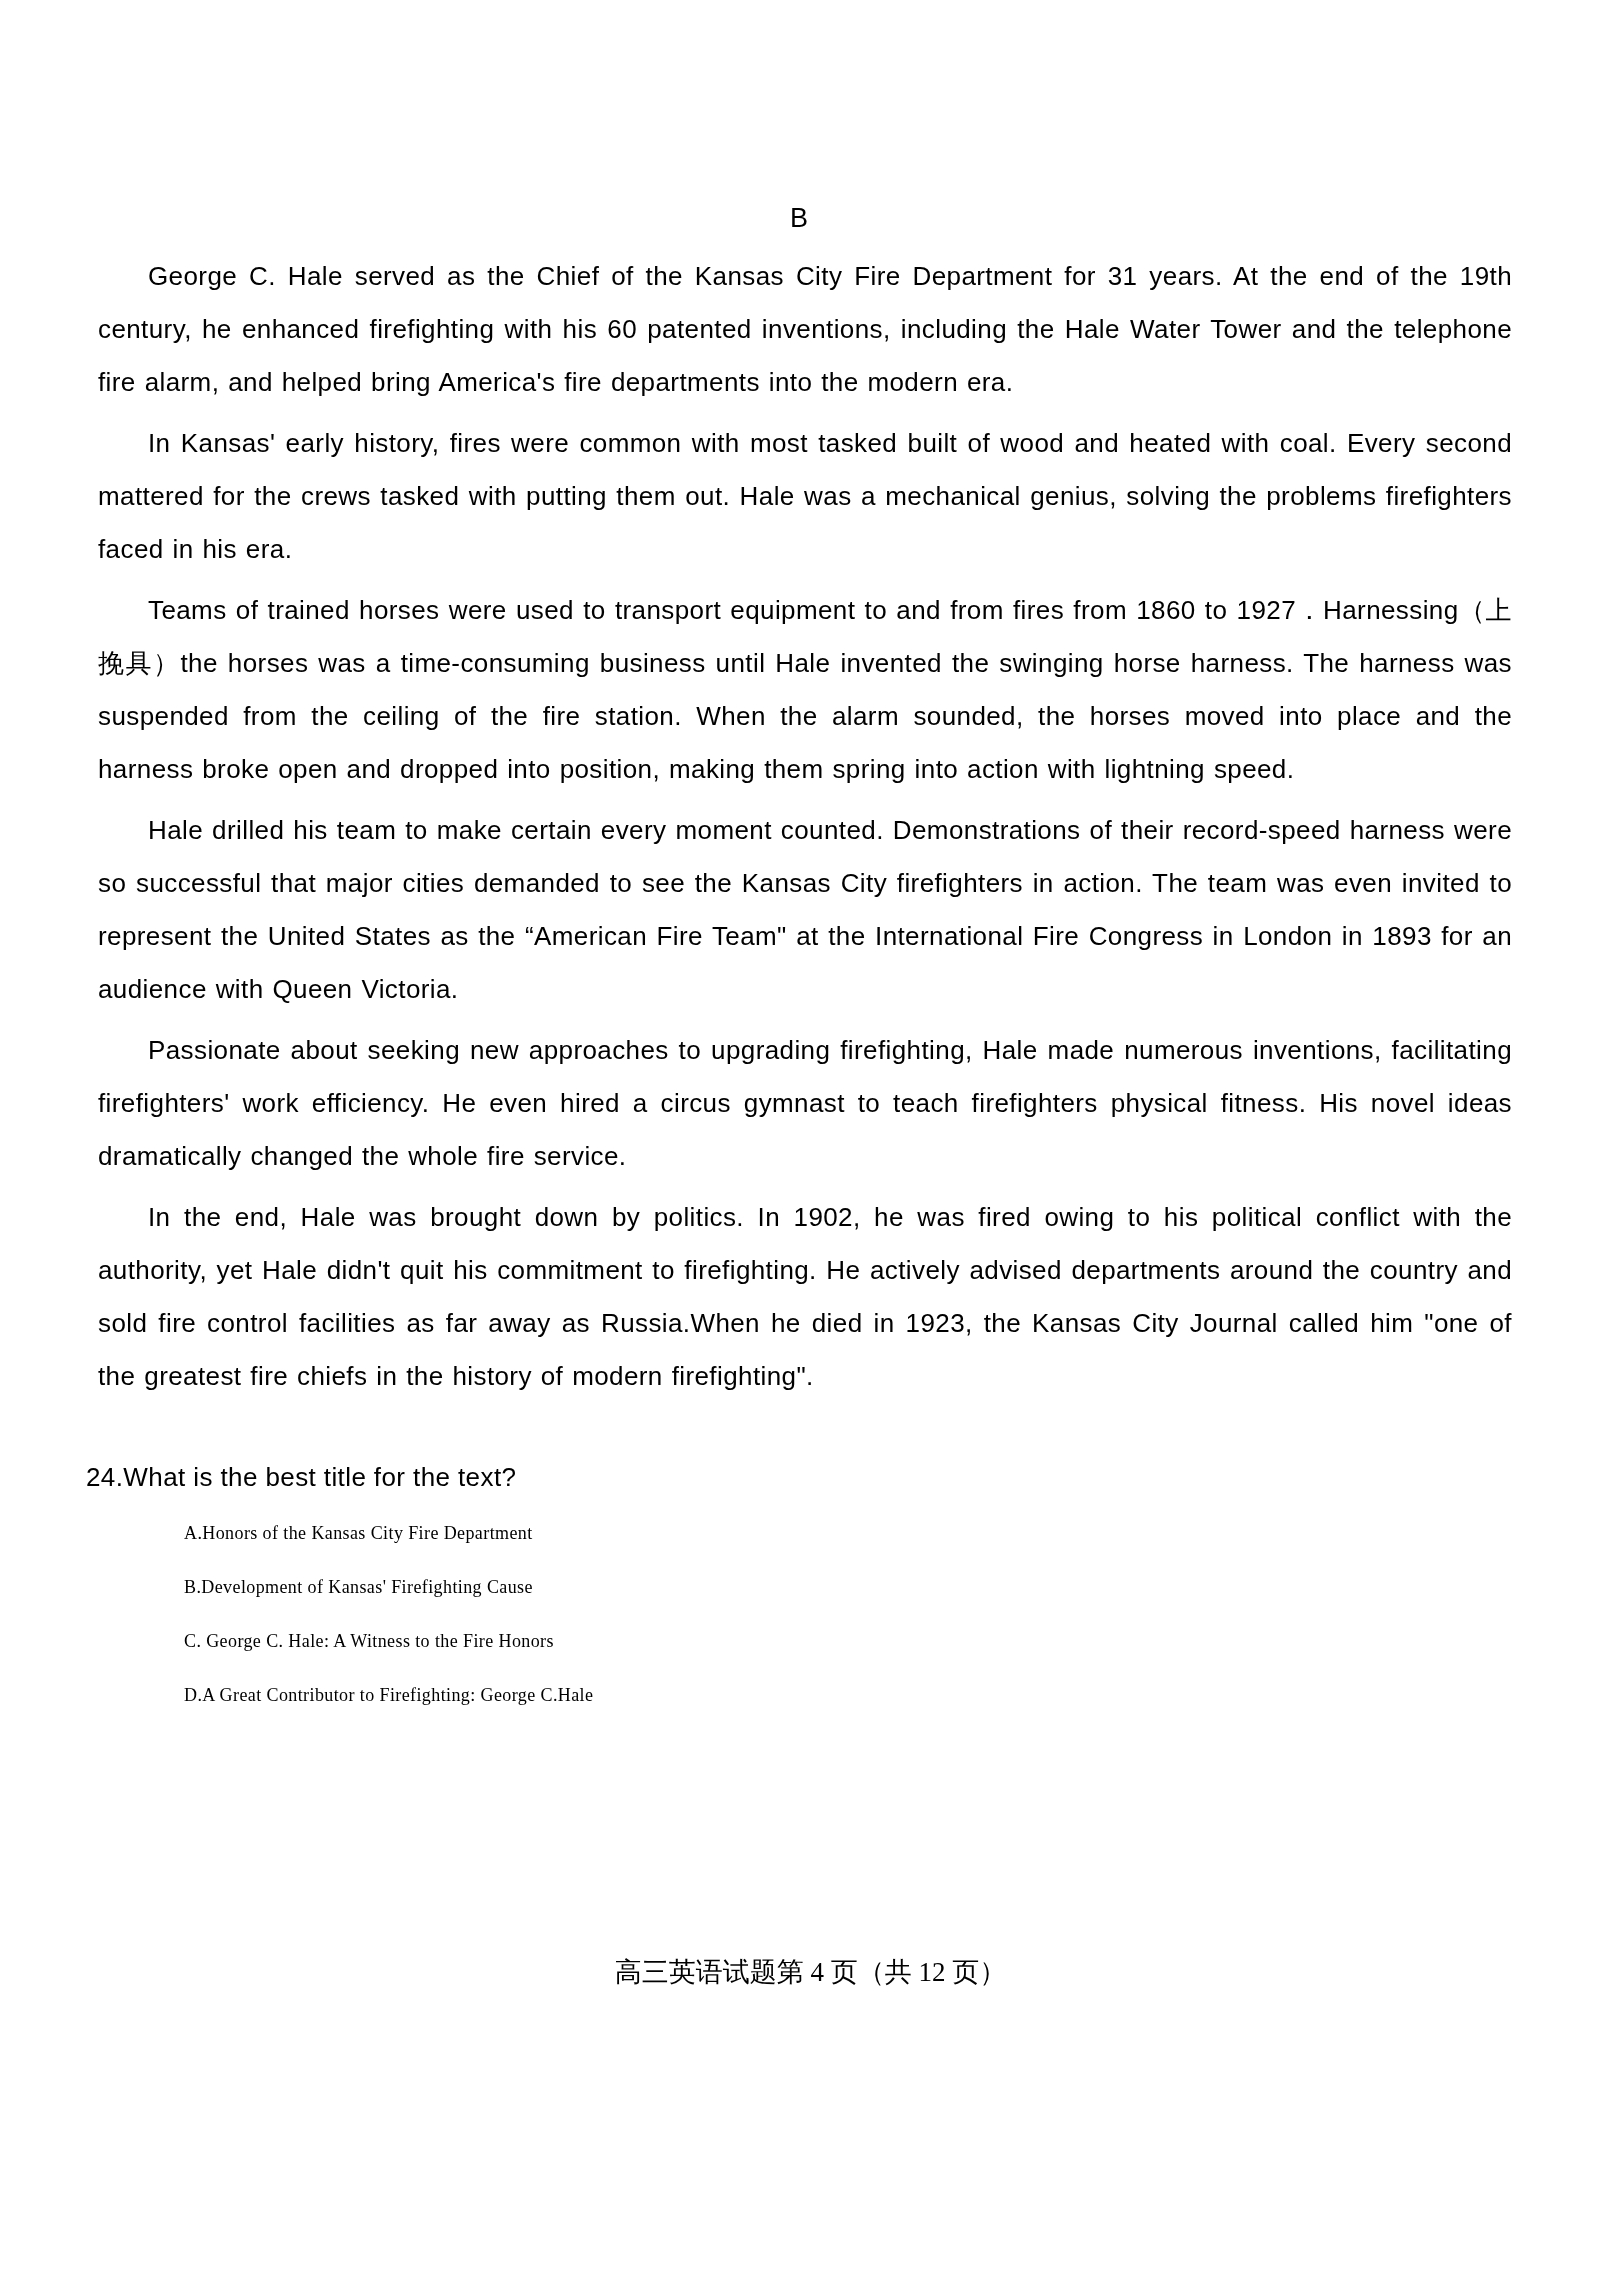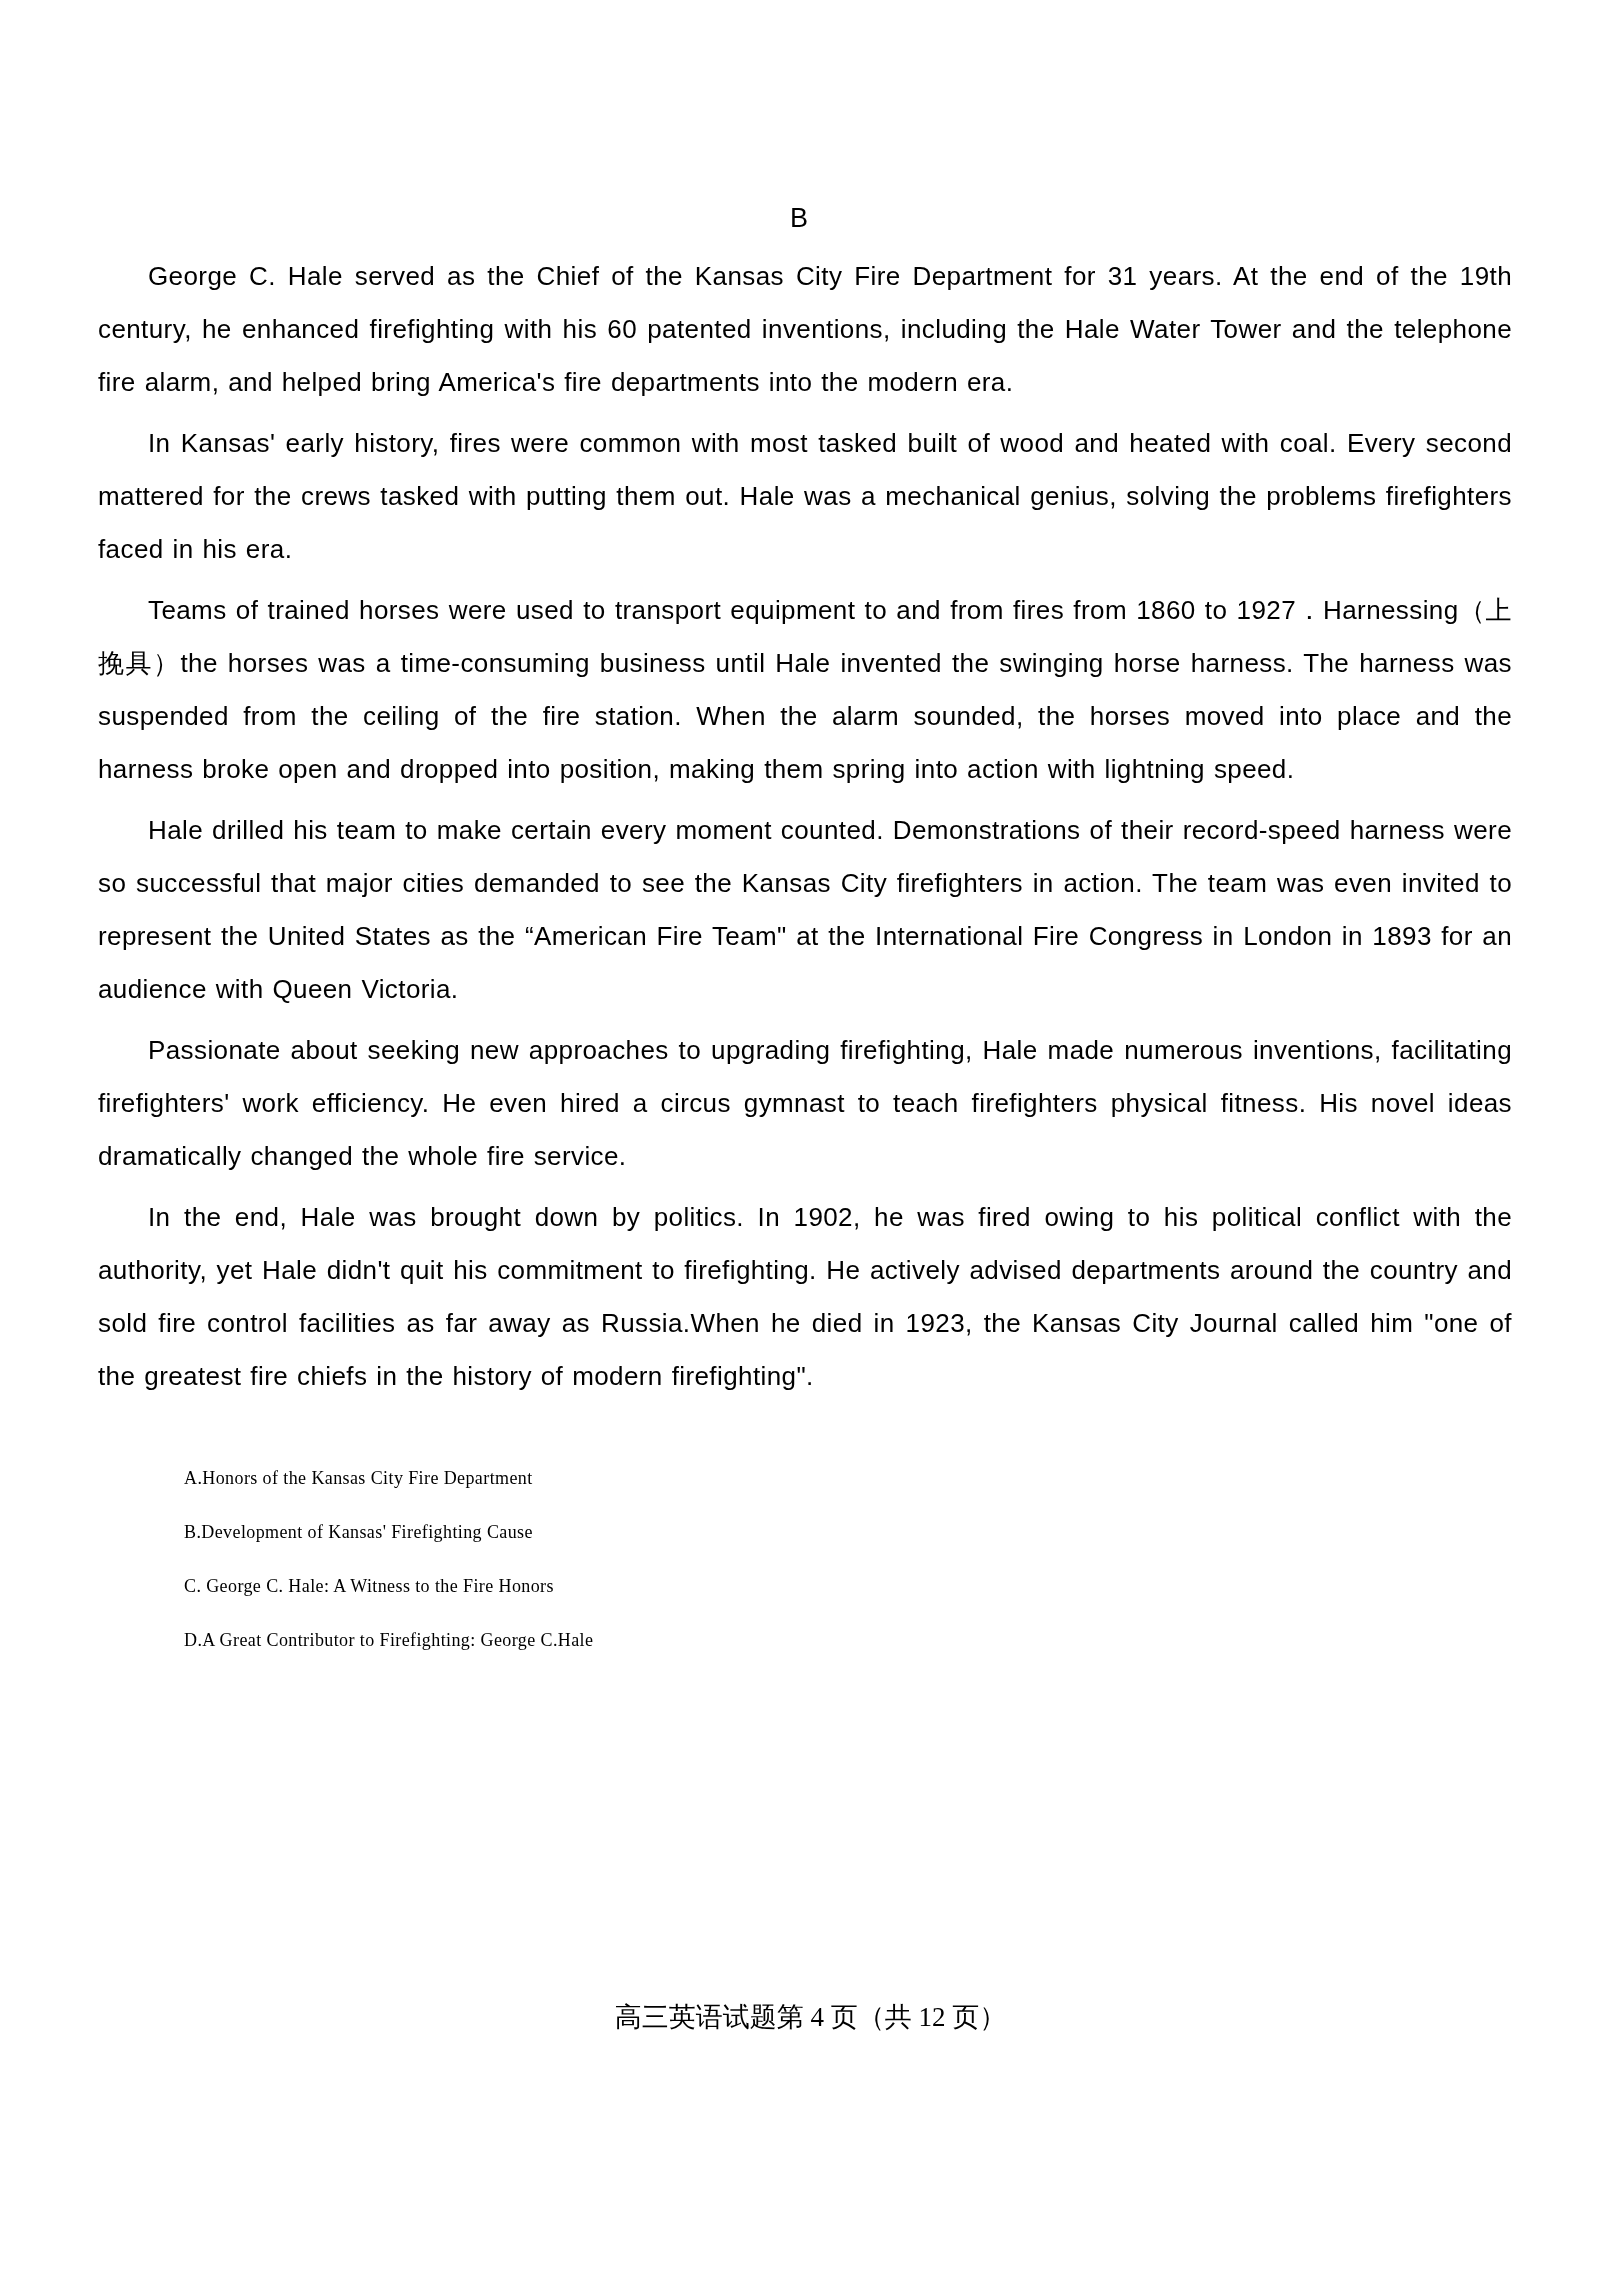--- a/index.html
+++ b/index.html
@@ -51,21 +51,21 @@
   .option {
     font-size: 18px;
     line-height: 54px;
     letter-spacing: 0.4px;
     font-family: Liberation Serif, serif;
   }
   .footer {
     position: absolute;
     left: 0;
     right: 0;
-    top: 1999px;
+    top: 1954px;
     text-align: center;
     font-size: 27px;
     line-height: 36px;
     font-family: "Liberation Serif", "DejaVu Serif", serif;
   }
 </style>
 </head>
 <body>
 
 <div class="page">
@@ -74,20 +74,21 @@
     <div class="section-label">B</div>
 
     <p class="para">George C. Hale served as the Chief of the Kansas City Fire Department for 31 years. At the end of the 19th century, he enhanced firefighting with his 60 patented inventions, including the Hale Water Tower and the telephone fire alarm, and helped bring America's fire departments into the modern era.</p>
     <p class="para">In Kansas' early history, fires were common with most tasked built of wood and heated with coal. Every second mattered for the crews tasked with putting them out. Hale was a mechanical genius, solving the problems firefighters faced in his era.</p>
     <p class="para">Teams of trained horses were used to transport equipment to and from fires from 1860 to 1927．Harnessing（上挽具）the horses was a time-consuming business until Hale invented the swinging horse harness. The harness was suspended from the ceiling of the fire station. When the alarm sounded, the horses moved into place and the harness broke open and dropped into position, making them spring into action with lightning speed.</p>
     <p class="para">Hale drilled his team to make certain every moment counted. Demonstrations of their record-speed harness were so successful that major cities demanded to see the Kansas City firefighters in action. The team was even invited to represent the United States as the “American Fire Team" at the International Fire Congress in London in 1893 for an audience with Queen Victoria.</p>
     <p class="para">Passionate about seeking new approaches to upgrading firefighting, Hale made numerous inventions, facilitating firefighters' work efficiency. He even hired a circus gymnast to teach firefighters physical fitness. His novel ideas dramatically changed the whole fire service.</p>
     <p class="para">In the end, Hale was brought down by politics. In 1902, he was fired owing to his political conflict with the authority, yet Hale didn't quit his commitment to firefighting. He actively advised departments around the country and sold fire control facilities as far away as Russia.When he died in 1923, the Kansas City Journal called him "one of the greatest fire chiefs in the history of modern firefighting".</p>
 
     <div class="question-block">
+      <p class="question-text">24.What is the best title for the text?</p>
       <div class="options">
         <div class="option">A.Honors of the Kansas City Fire Department</div>
         <div class="option">B.Development of Kansas' Firefighting Cause</div>
         <div class="option">C. George C. Hale: A Witness to the Fire Honors</div>
         <div class="option">D.A Great Contributor to Firefighting: George C.Hale</div>
       </div>
     </div>
 
   </div>
 

